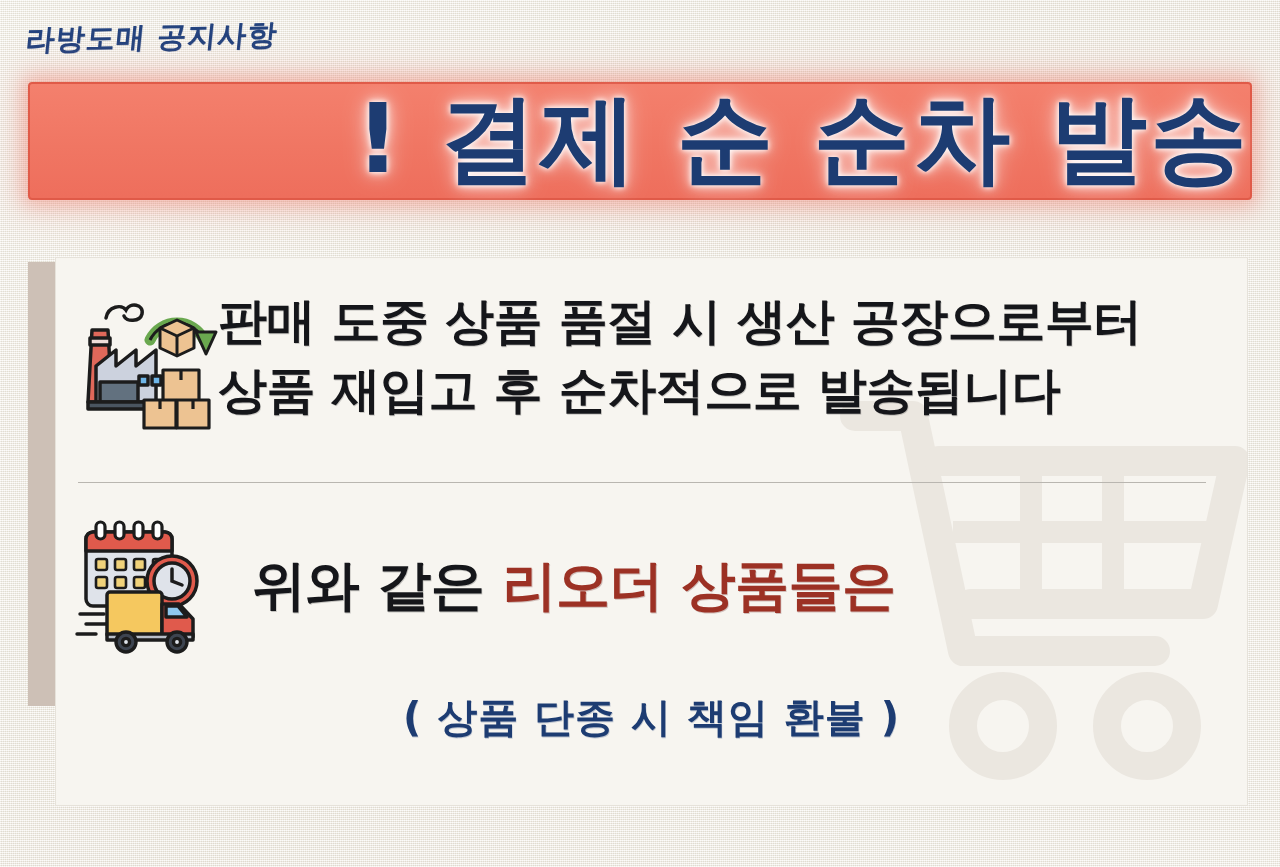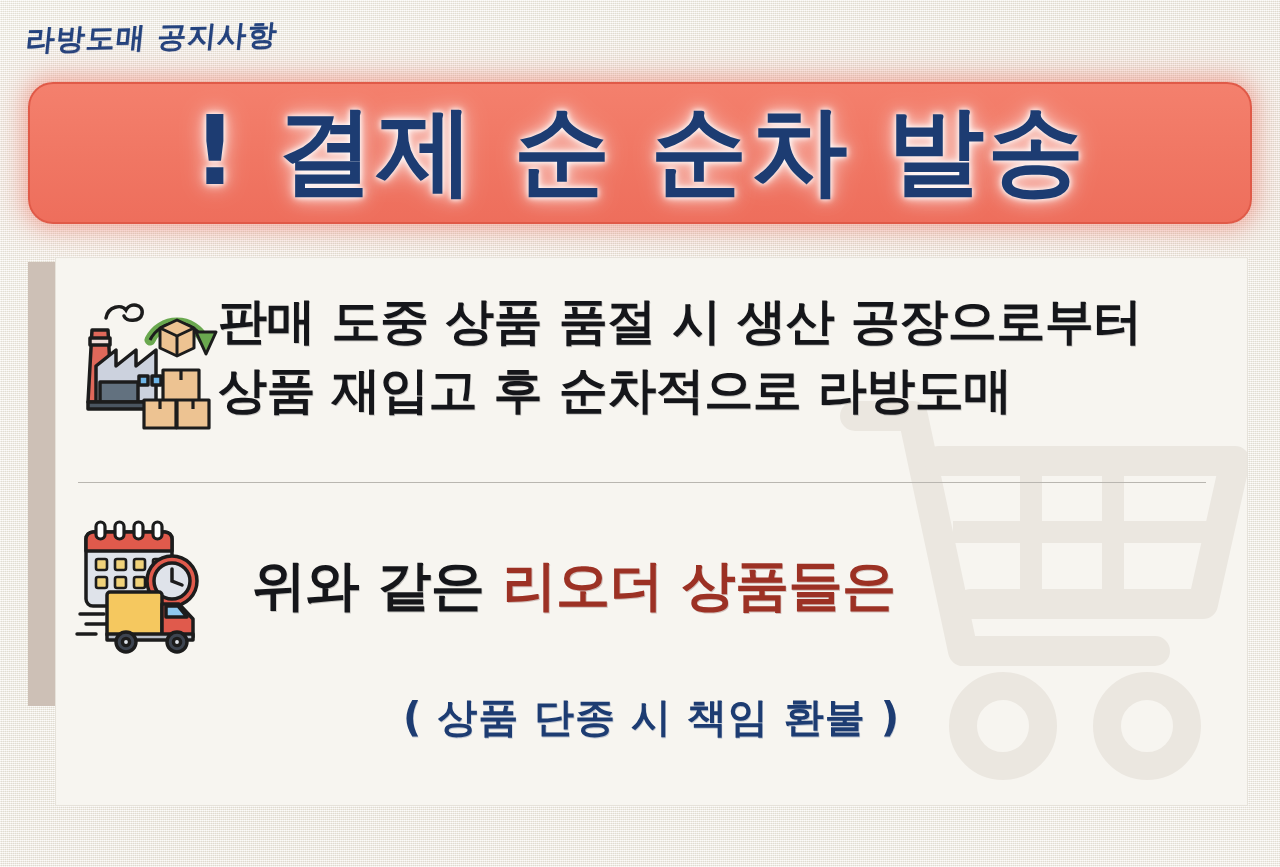--- a/index.html
+++ b/index.html
@@ -35,30 +35,30 @@
     text-shadow: 0.5px 0.5px 0 rgba(36,67,126,0.35);
     white-space: nowrap;
   }
 
   
   .banner {
     position: absolute;
     left: 28px;
     top: 82px;
     width: 1224px;
-    height: 142px;
+    height: 118px;
     background: linear-gradient(180deg, #f4806d 0%, #f07663 55%, #ee6e5c 100%);
     border: 2px solid #e05a48;
-    border-radius: 25px;
+    border-radius: 4px;
     box-shadow:
       0 0 18px 6px rgba(240,118,99,0.38),
       0 0 38px 12px rgba(240,118,99,0.18);
     display: flex;
     align-items: center;
-    justify-content: center;
+    justify-content: flex-end;
   }
   .banner-title {
     font-family: "DejaVu Sans", "Liberation Sans", sans-serif;
     font-size: 97px;
     font-weight: 700;
     line-height: 1;
     color: #1d3c72;
     letter-spacing: 3px;
     white-space: nowrap;
     text-shadow:
@@ -253,21 +253,21 @@
             <line x1="103" y1="88" x2="103" y2="98"></line>
             <rect x="66" y="118" width="32" height="28" fill="#edc392"></rect>
             <line x1="82" y1="118" x2="82" y2="127"></line>
             <rect x="99" y="118" width="32" height="28" fill="#edc392"></rect>
             <line x1="115" y1="118" x2="115" y2="127"></line>
           </g>
         </svg>
       </div>
       <div class="text-block">
         <div class="line-main">판매 도중 상품 품절 시 생산 공장으로부터</div>
-        <div class="line-main">상품 재입고 후 순차적으로 라방도매</div>
+        <div class="line-main">상품 재입고 후 순차적으로 발송됩니다</div>
       </div>
     </div>
 
     <div class="divider"></div>
 
     <div class="row row-truck">
       <div class="icon-box truck-icon-box">
         <svg viewBox="0 0 136 140" width="136" height="140" aria-hidden="true">
 
           <g stroke="#1c1c1c" stroke-width="3.5" stroke-linejoin="round">

